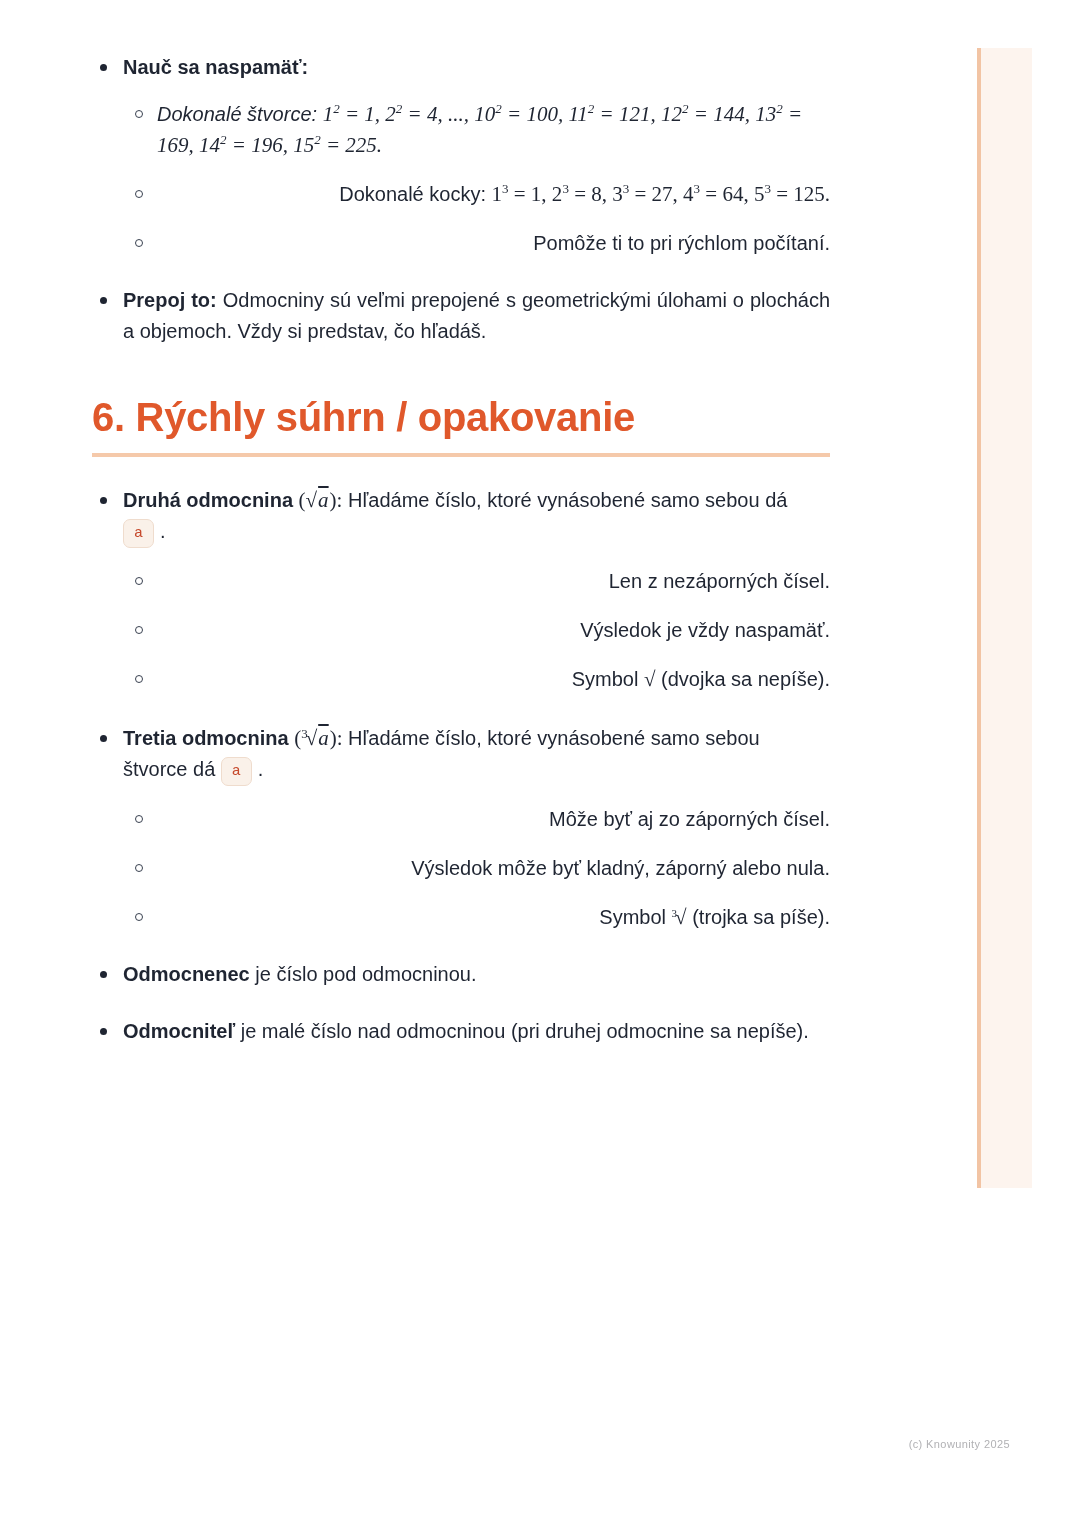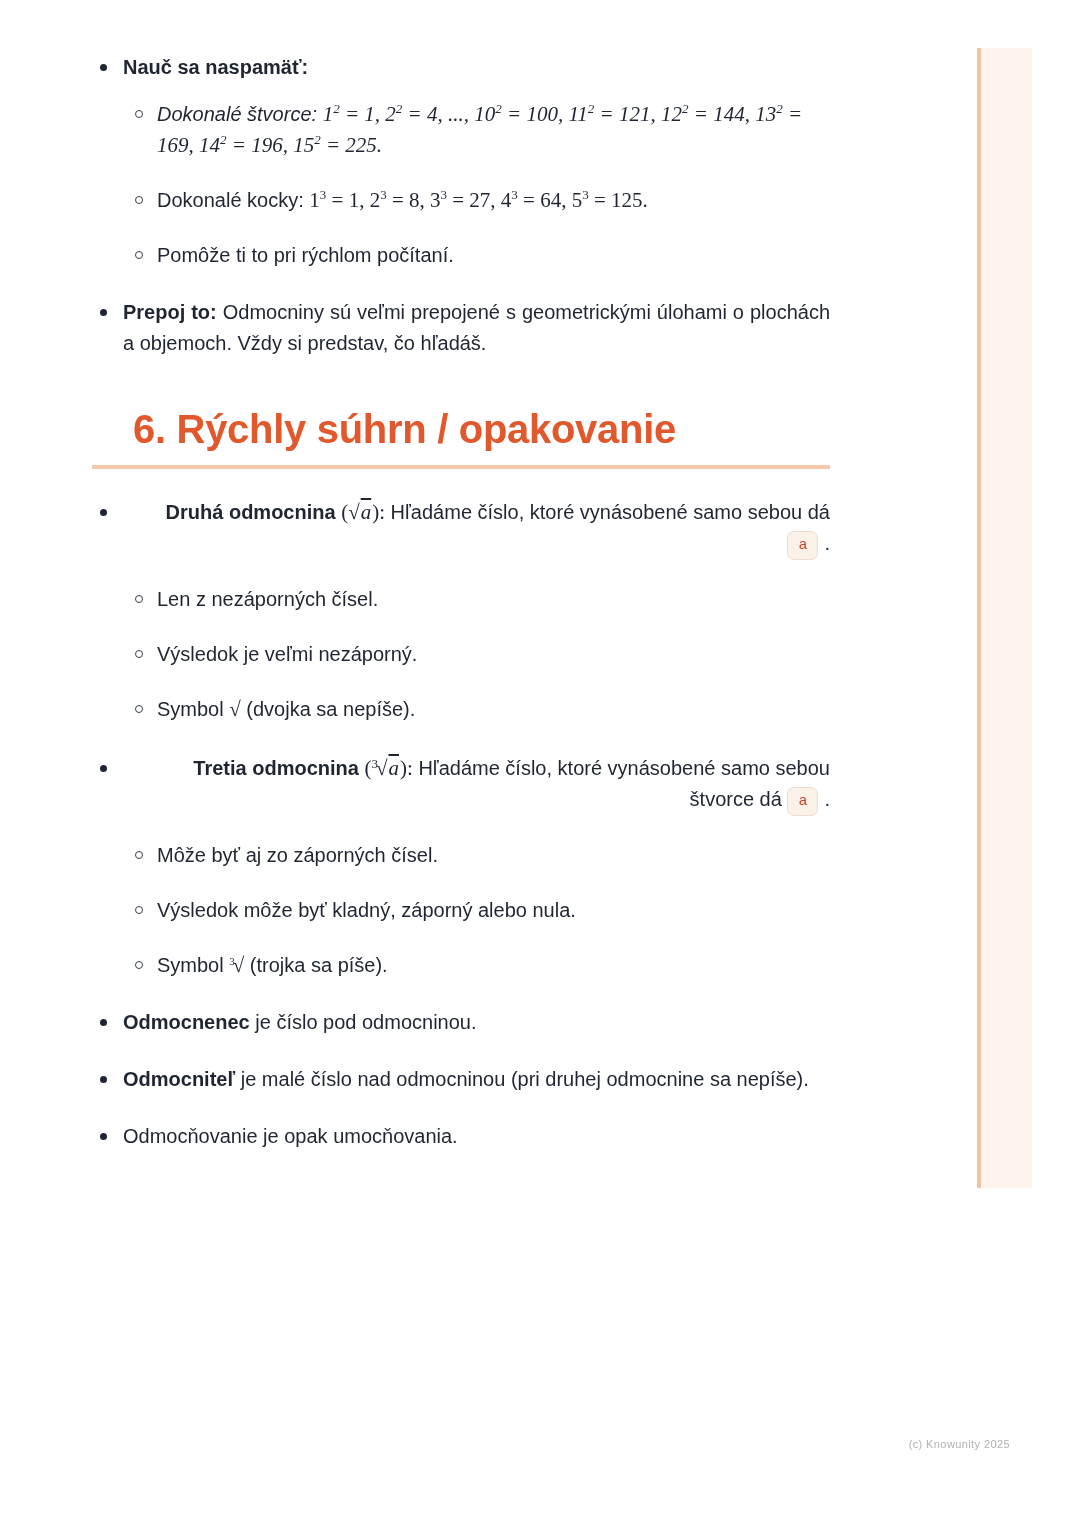--- a/index.html
+++ b/index.html
@@ -47,41 +47,40 @@
   }
   .li.sub { padding-left: 65px; }
   .li.sub .ring {
     position: absolute; left: 43px; top: 11px;
     width: 8px; height: 8px; border-radius: 50%;
     border: 1.5px solid #394150; background: transparent;
   }
   .b { font-weight: bold; }
   .just { text-align: justify; }
 
-  .mt-sm { margin-top: 24px; }
+  .mt-sm { margin-top: 18px; text-align: right; }
   .mt-md { margin-top: 16px; font-style: italic; }
   .mt-lg { margin-top: 26px; }
-  .mt-xl { margin-top: 28px; text-align: right; }
+  .mt-xl { margin-top: 28px; }
 
   .math, .rad {
     font-family: "Liberation Serif", "DejaVu Serif", serif;
     font-size: 21px;
   }
   .math sup { font-size: 13px; line-height: 0; }
   .vin { font-style: italic; text-decoration: overline; padding: 0 1px; }
   .ridx { font-size: 11px; line-height: 0; vertical-align: 7px; margin-right: -2px; }
 
   .heading {
     margin-top: 46px;
     font-size: 40px;
     line-height: 48px;
     font-weight: 700;
     letter-spacing: -0.3px;
     color: var(--accent);
-    margin-left: 41px;
   }
   .rule { height: 4px; background: var(--rule); margin-top: 12px; }
 
   .badge {
     display: inline-block;
     font-family: "Liberation Mono", "DejaVu Sans Mono", monospace;
     font-size: 15px;
     line-height: 15px;
     color: var(--badge_text);
     background: var(--badge_bg);
@@ -149,21 +148,21 @@
       <br>
       <span class="badge">a</span><span>.</span>
     </div>
 
     <div class="li sub mt-sm">
       <span class="ring"></span>
       <span>Len z nezáporných čísel.</span>
     </div>
     <div class="li sub mt-sm">
       <span class="ring"></span>
-      <span>Výsledok je veľmi nezáporný.</span>
+      <span>Výsledok je vždy naspamäť.</span>
     </div>
     <div class="li sub mt-sm">
       <span class="ring"></span>
       <span>Symbol <span class="rad">√</span> (dvojka sa nepíše).</span>
     </div>
 
     <div class="li top mt-xl">
       <span class="dot"></span>
       <span class="b">Tretia odmocnina</span>
       <span class="math">(<span class="rad"><sup class="ridx">3</sup>√<span class="vin">a</span></span>):</span>
@@ -191,22 +190,18 @@
       <span class="b">Odmocnenec</span>
       <span>je číslo pod odmocninou.</span>
     </div>
 
     <div class="li top mt-lg">
       <span class="dot"></span>
       <span class="b">Odmocniteľ</span>
       <span>je malé číslo nad odmocninou (pri druhej odmocnine sa nepíše).</span>
     </div>
 
-    <div class="li top mt-lg">
-      <span class="dot"></span>
-      <span>Odmocňovanie je opak umocňovania.</span>
-    </div>
 
   </main>
 
   <div class="footer">(c) Knowunity 2025</div>
 
 </div>
 
 </body></html>

